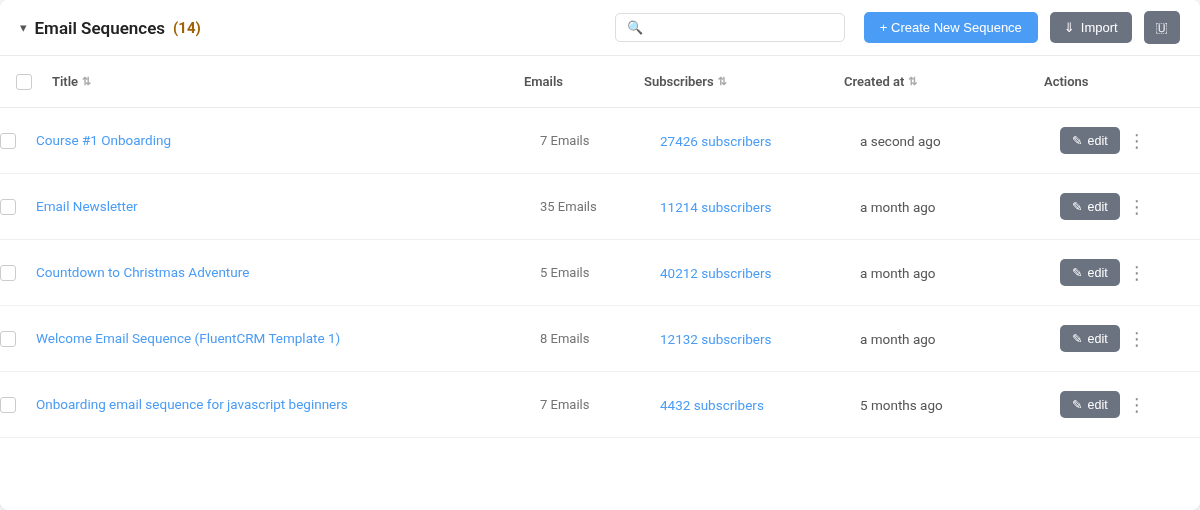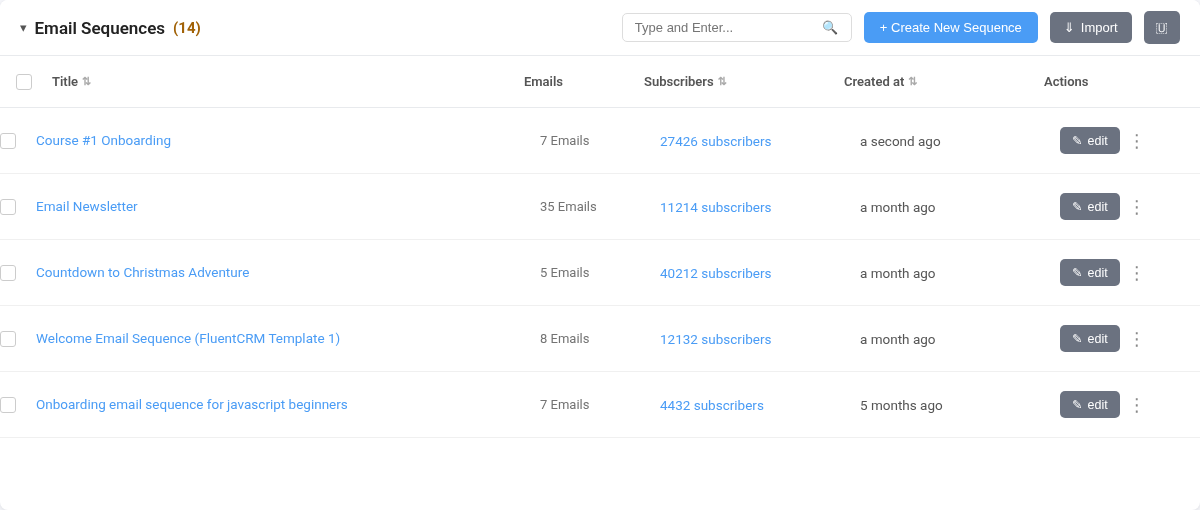--- a/index.html
+++ b/index.html
@@ -74,20 +74,21 @@
       gap: 6px;
       background: #4a9cf5;
       color: #fff;
       border: none;
       border-radius: 5px;
       padding: 8px 16px;
       font-size: 13px;
       font-weight: 500;
       cursor: pointer;
       white-space: nowrap;
+      margin-left: 7px;
     }
     .btn-import {
       display: flex;
       align-items: center;
       gap: 6px;
       background: #6b7280;
       color: #fff;
       border: none;
       border-radius: 5px;
       padding: 8px 14px;
@@ -198,21 +199,20 @@
 <div class="app-container">
 
   <div class="header">
     <div class="header-title-area">
       <span class="chevron-icon">▾</span>
       <span class="header-title">Email Sequences</span>
       <span class="header-count">(14)</span>
     </div>
     <div class="header-spacer"></div>
     <div class="search-box">
-      <input type="text" placeholder="Type and Enter..." style="">
       <span class="search-icon">🔍</span>
     </div>
     <button class="btn-create">+ Create New Sequence</button>
     <button class="btn-import">
       <span>⇓</span>
       <span>Import</span>
     </button>
     <button class="btn-flag">🇺</button>
   </div>
 

